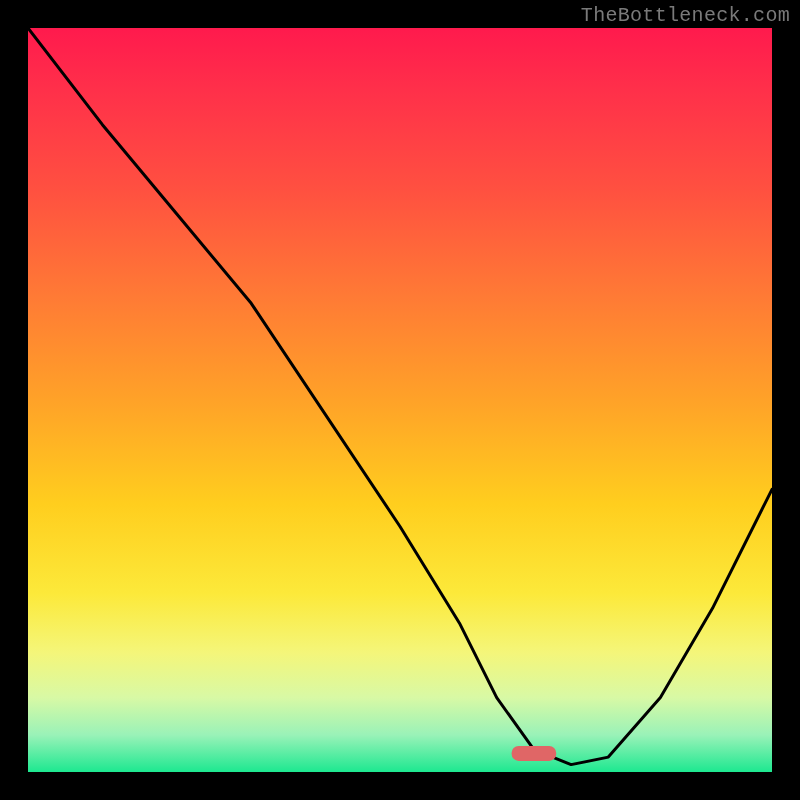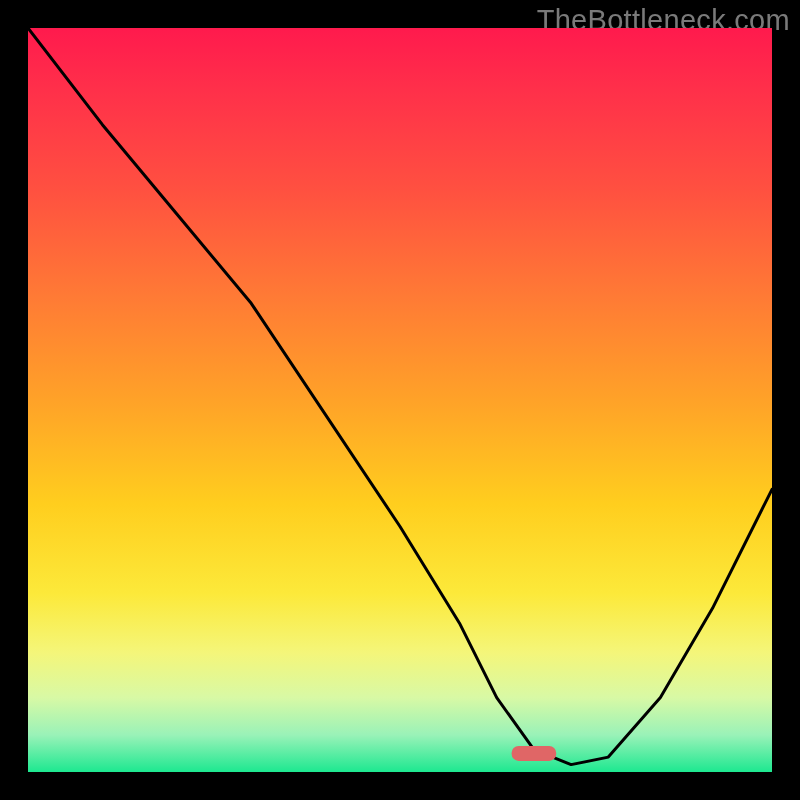--- a/index.html
+++ b/index.html
@@ -38,24 +38,25 @@
       #d8f9a5 90%,
       #9af2b8 95%,
       #1de890 100%
     );
   }
   .watermark {
     position: absolute;
     top: 4px;
     right: 10px;
     color: #7a7a7a;
-    font-size: 29px;
+    font-size: 20px;
     font-weight: 500;
     letter-spacing: 0.3px;
     user-select: none;
+    font-family: Liberation Mono, monospace;
   }
   svg.overlay {
     position: absolute;
     left: 0;
     top: 0;
     width: 744px;
     height: 744px;
     pointer-events: none;
   }
 </style>

